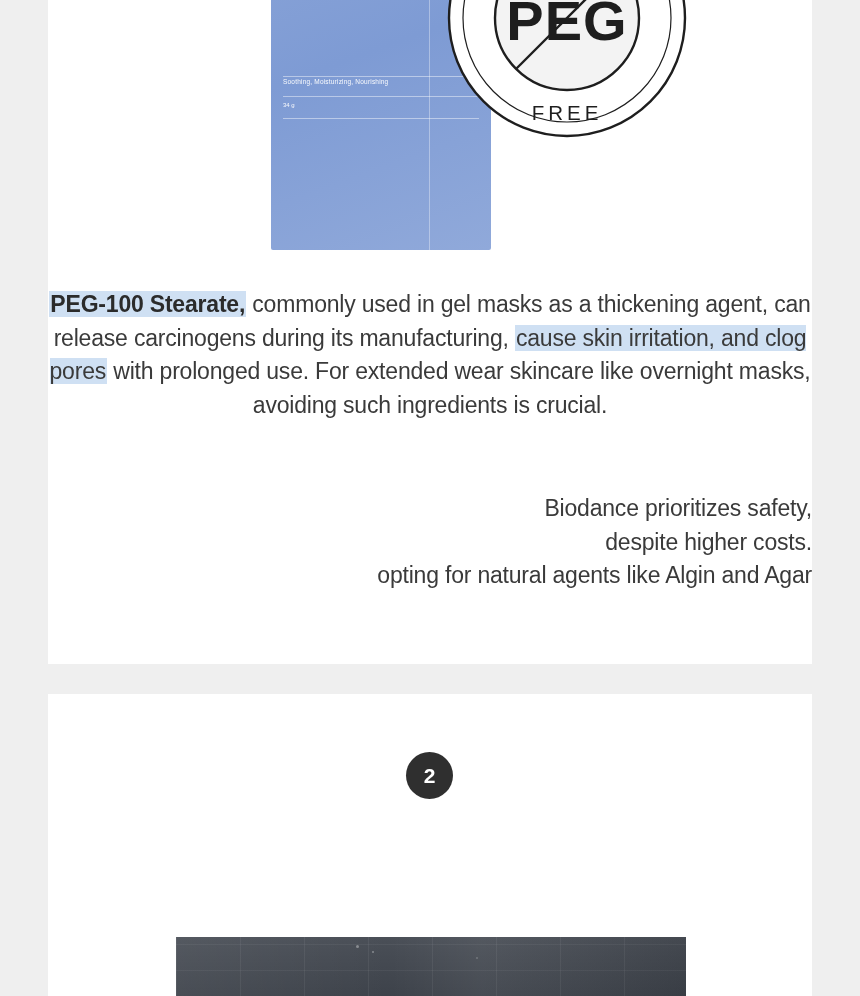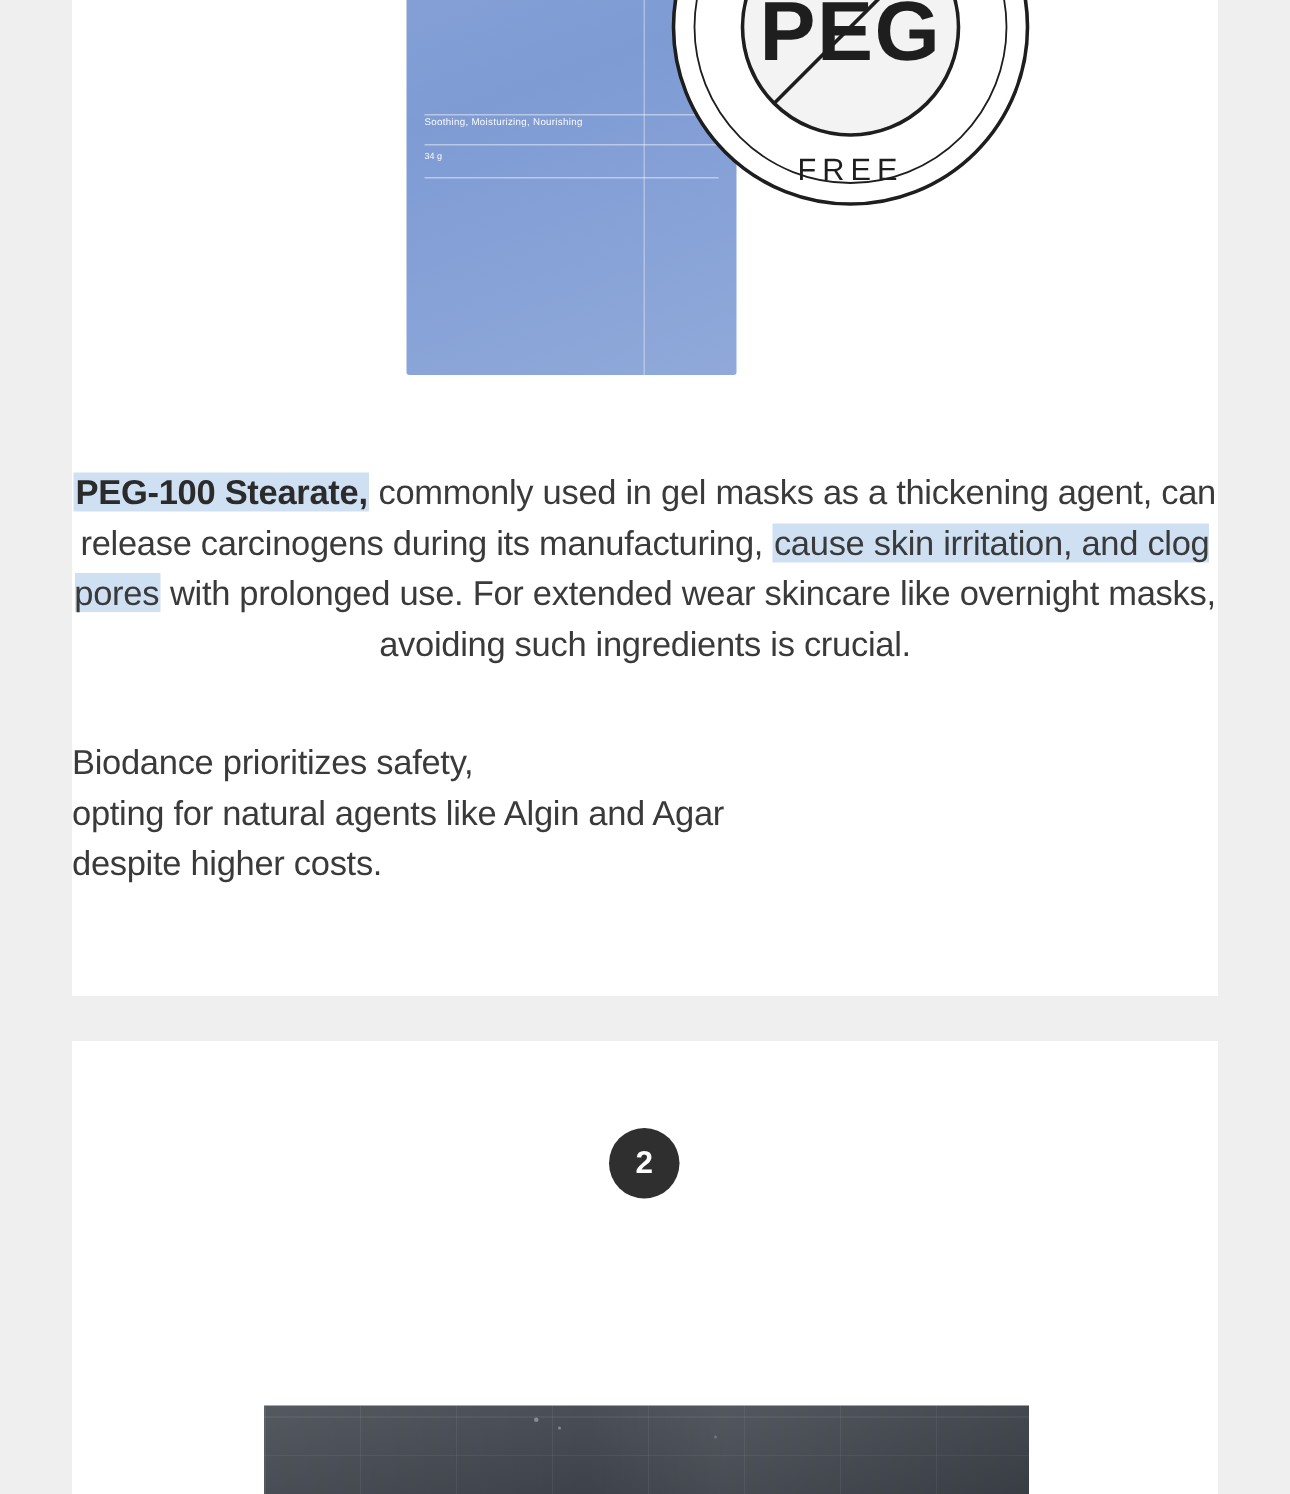--- a/index.html
+++ b/index.html
@@ -92,38 +92,37 @@
   .peg-para {
     position: absolute;
     left: 0;
     top: 648px;
     width: 764px;
     text-align: center;
     font-size: 23px;
     line-height: 33.5px;
     color: #3a3a3a;
     letter-spacing: -0.2px;
-    margin-top: 24px;
   }
   .peg-para .hl {
     background: #cfe0f3;
     font-weight: bold;
     color: #2b2b2b;
     padding: 0 1px;
   }
   .peg-para .hl2 {
     background: #cfe0f3;
     padding: 0 1px;
   }
   .peg-sub {
     position: absolute;
     left: 0;
     top: 852px;
     width: 764px;
-    text-align: left;
+    text-align: right;
     font-size: 23px;
     line-height: 33.5px;
     color: #3a3a3a;
     letter-spacing: -0.2px;
   }
 
   
   #card-adherence {
     top: 694px;
     height: 320px;
@@ -217,22 +216,22 @@
         </svg>
       </div>
     </div>
 
     <div class="peg-para">
       <span class="hl">PEG-100 Stearate,</span><span> commonly used in gel masks as a thickening agent, can release carcinogens during its manufacturing, </span><span class="hl2">cause skin irritation, and clog pores</span><span> with  prolonged use. For extended wear skincare like overnight masks, avoiding such ingredients is crucial.</span>
     </div>
 
     <div class="peg-sub">
       <div>Biodance prioritizes safety,</div>
+      <div>despite higher costs.</div>
       <div>opting for natural agents like Algin and Agar</div>
-      <div>despite higher costs.</div>
     </div>
   </div>
 
   <div class="gap-strip"></div>
 
   <div class="card" id="card-adherence">
     <div class="step-badge">2</div>
     <div class="sec-title">
     </div>
     <div class="sec-photo">

